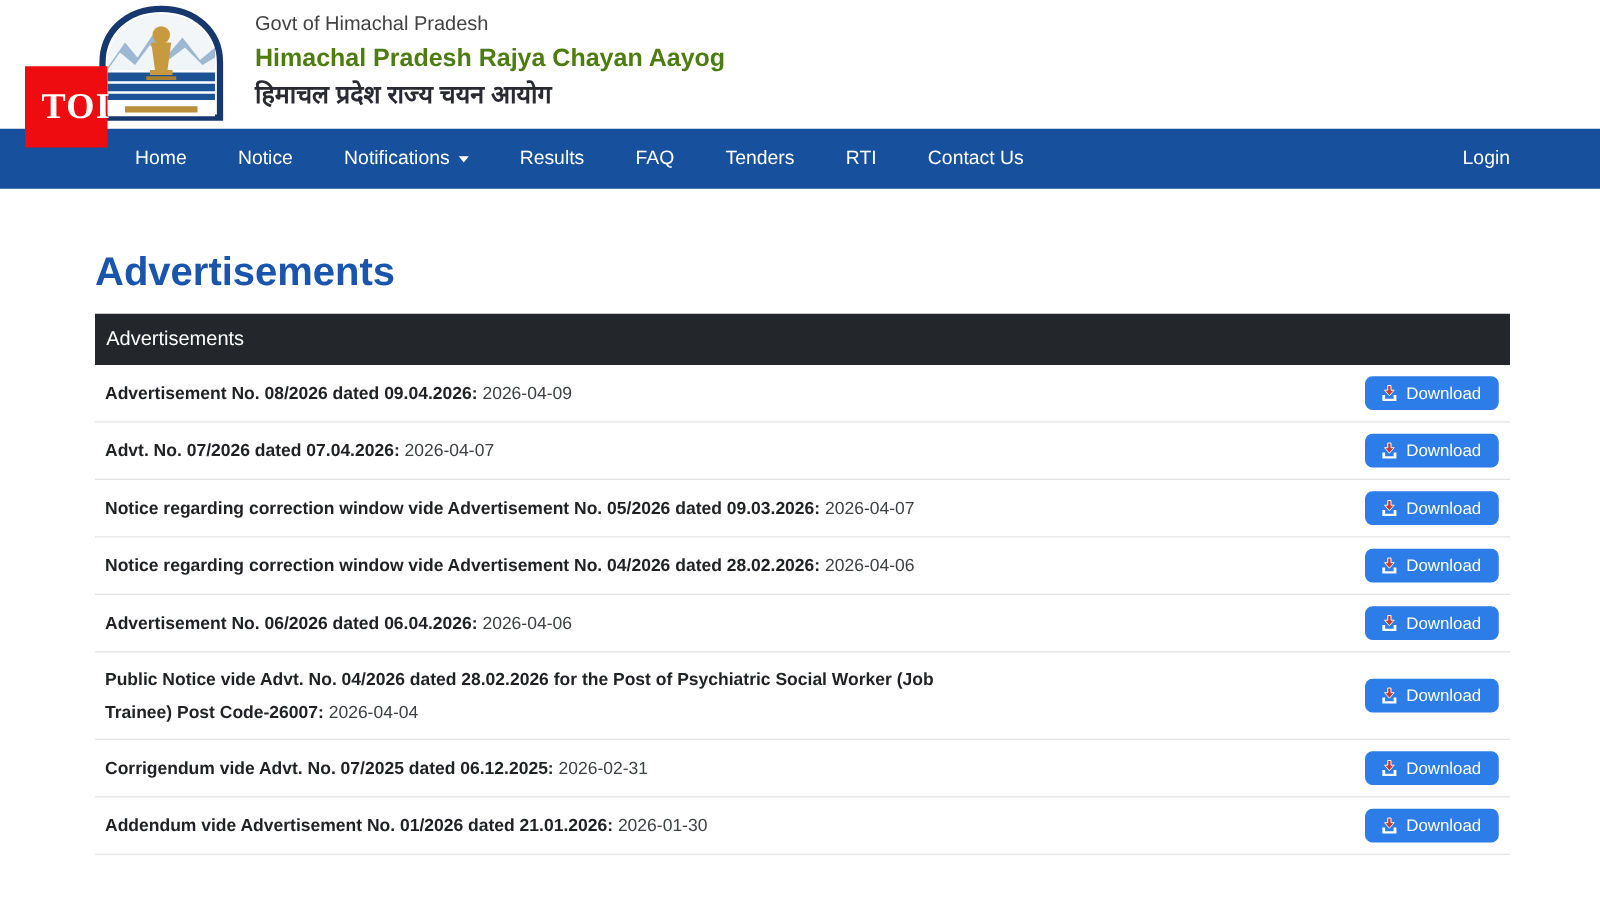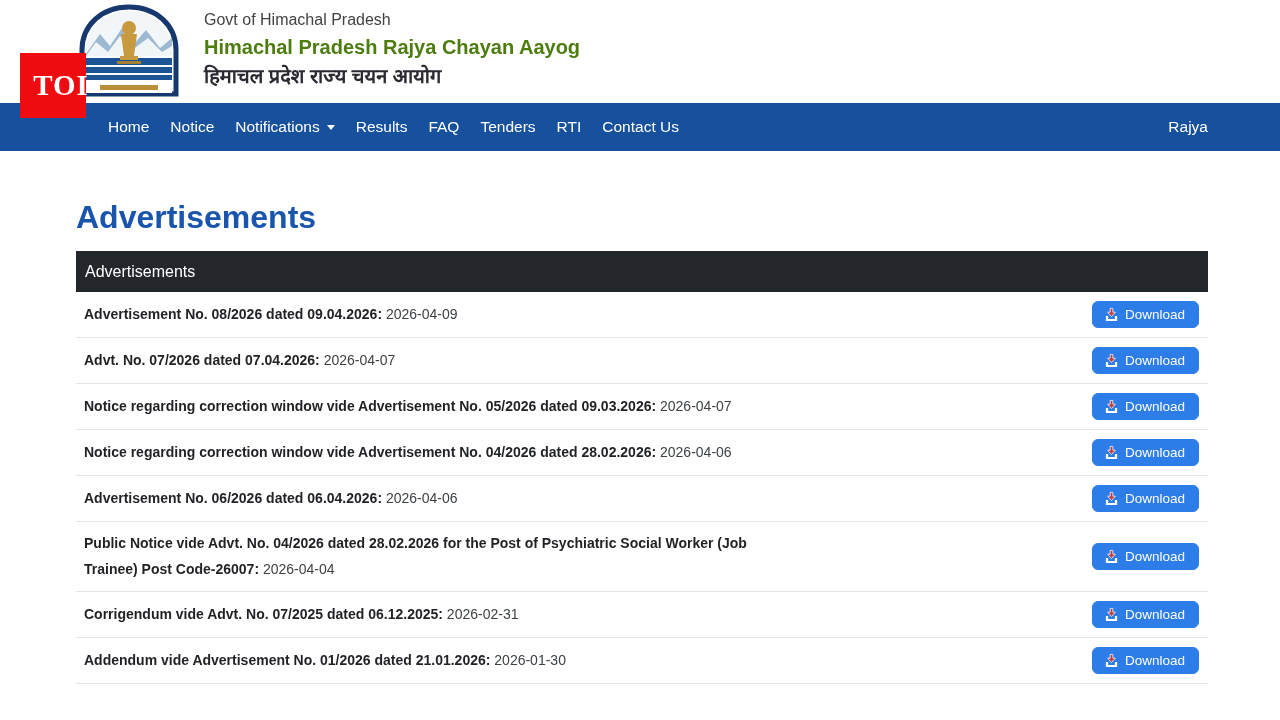--- a/index.html
+++ b/index.html
@@ -14,21 +14,21 @@
   .toi-badge span { color:#ffffff; font-family:"Liberation Serif", serif; font-weight:bold;
     font-size:29px; letter-spacing:1px; }
   .masthead-text { position:absolute; left:204px; top:9px; }
   .masthead-line1 { font-size:16px; color:#424242; line-height:22px; }
   .masthead-line2 { font-size:20px; font-weight:bold; color:#4d7c0f; line-height:27px; margin-top:3px; }
   .masthead-line3 { font-size:20px; font-weight:bold; color:#2a2a33; line-height:27px; margin-top:2px; }
 
   
   .navbar { position:relative; height:48px; background:#17519e; display:flex;
     align-items:center; padding:0 72px 0 108px; z-index:10; }
-  .nav-items { display:flex; align-items:center; gap:21px; list-style:none; }
+  .nav-items { display:flex; align-items:center; gap:41px; list-style:none; }
   .nav-item { color:#ffffff; font-size:15.5px; cursor:pointer; white-space:nowrap;
     display:flex; align-items:center; gap:7px; }
   .caret { width:0; height:0; border-left:4.5px solid transparent;
     border-right:4.5px solid transparent; border-top:5px solid #ffffff; display:inline-block; }
   .nav-login { margin-left:auto; color:#ffffff; font-size:15.5px; cursor:pointer; }
 
   
   .content { width:1132px; margin:0 auto 0 76px; }
   .page-title { margin-top:48px; font-size:32px; font-weight:bold; color:#1a55ad; }
   .panel-header { margin-top:15px; height:41px; background:#23272b; color:#ffffff;
@@ -105,21 +105,21 @@
       <li class="nav-item">
         <span>Tenders</span>
       </li>
       <li class="nav-item">
         <span>RTI</span>
       </li>
       <li class="nav-item">
         <span>Contact Us</span>
       </li>
     </ul>
-  <div class="nav-login">Rajya</div>
+  <div class="nav-login">Login</div>
 </div>
 
 <div class="content">
   <h1 class="page-title">Advertisements</h1>
   <div class="panel-header">Advertisements</div>
   <div id="ad-list">
       <div class="ad-row">
         <div class="ad-text"><b>Advertisement No. 08/2026 dated 09.04.2026:</b><span> 2026-04-09</span></div>
         <button class="dl-btn">
           <svg width="15" height="15" viewBox="0 0 16 16">

